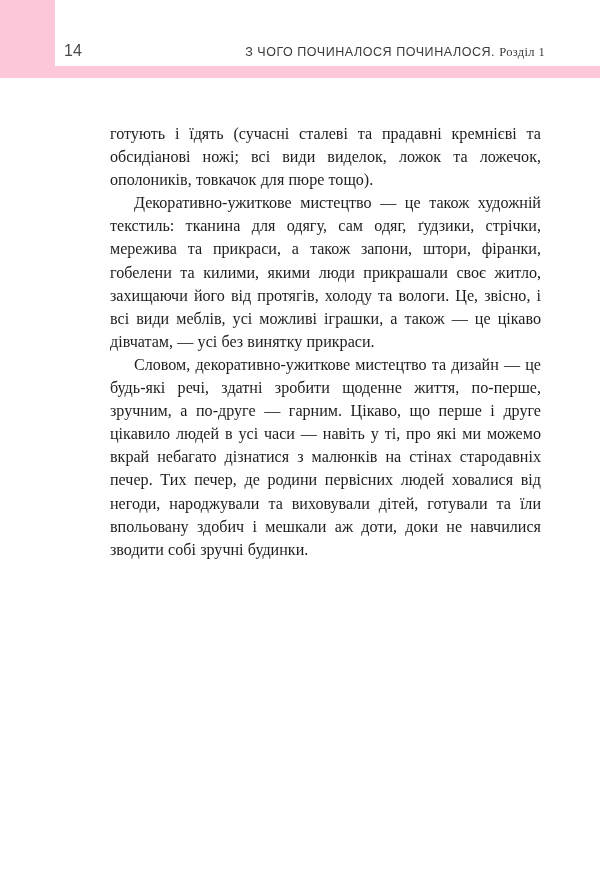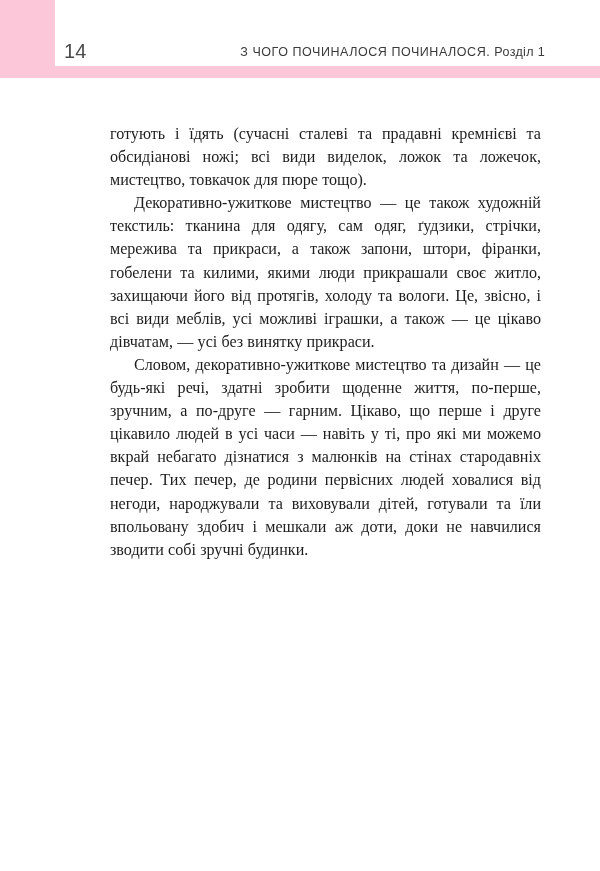--- a/index.html
+++ b/index.html
@@ -46,38 +46,39 @@
     left: 0;
     top: 40px;
     width: 600px;
     height: 26px;
   }
   .folio {
     position: absolute;
     left: 64px;
     top: 0;
     font-family: "Liberation Sans", "DejaVu Sans", sans-serif;
-    font-size: 20px;
+    font-size: 16px;
     line-height: 22px;
     color: #4a4a4a;
     letter-spacing: 0.2px;
   }
   .running-title {
     position: absolute;
     right: 55px;
     top: 2px;
     font-family: "Liberation Sans", "DejaVu Sans", sans-serif;
     font-size: 12.5px;
     line-height: 20px;
     color: #3a3a3a;
     letter-spacing: 0.55px;
     white-space: nowrap;
   }
   .running-title .chapter-part {
     letter-spacing: 0.35px;
+    font-family: Liberation Serif, serif;
   }
 
   
   .text-column {
     position: absolute;
     left: 110px;
     top: 122px;
     width: 431px;
   }
   .body-par {
@@ -102,18 +103,18 @@
 
   <div class="header-deco-block"></div>
   <div class="header-deco-bar"></div>
 
   <div class="running-head">
     <div class="folio">14</div>
     <div class="running-title"><span class="title-caps">З ЧОГО ПОЧИНАЛОСЯ ПОЧИНАЛОСЯ.</span> <span class="chapter-part">Розділ 1</span></div>
   </div>
 
   <div class="text-column">
-    <p class="body-par">готують і їдять (сучасні сталеві та прадавні кремнієві та обсидіанові ножі; всі види виделок, ложок та ложечок, мистецтво, товкачок для пюре тощо).</p>
+    <p class="body-par">готують і їдять (сучасні сталеві та прадавні кремнієві та обсидіанові ножі; всі види виделок, ложок та ложечок, ополоників, товкачок для пюре тощо).</p>
     <p class="body-par indent">Декоративно-ужиткове мистецтво — це також худож­ній текстиль: тканина для одягу, сам одяг, ґудзики, стрічки, мережива та прикраси, а також запони, штори, фіранки, гобелени та килими, якими люди прикрашали своє житло, захищаючи його від протягів, холоду та во­логи. Це, звісно, і всі види меблів, усі можливі іграшки, а також — це цікаво дівчатам, — усі без винятку при­краси.</p>
     <p class="body-par indent">Словом, декоративно-ужиткове мистецтво та дизайн — це будь-які речі, здатні зробити щоденне життя, по-пер­ше, зручним, а по-друге — гарним. Цікаво, що перше і друге цікавило людей в усі часи — навіть у ті, про які ми можемо вкрай небагато дізнатися з малюнків на сті­нах стародавніх печер. Тих печер, де родини первісних людей ховалися від негоди, народжували та виховували дітей, готували та їли впольовану здобич і мешкали аж доти, доки не навчилися зводити собі зручні будинки.</p>
   </div>
 
 </div>
 
 </body></html>

